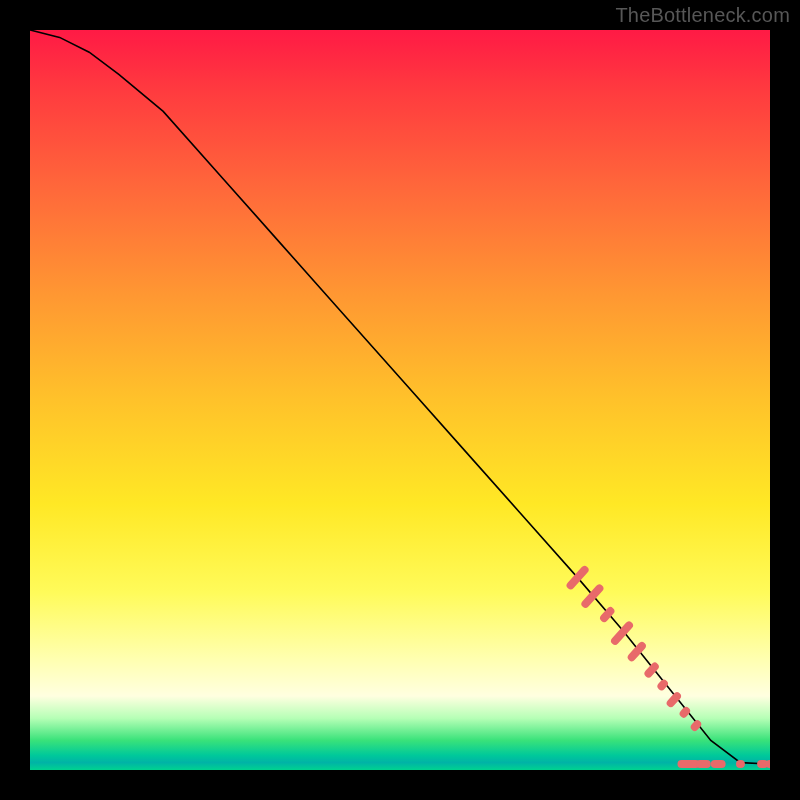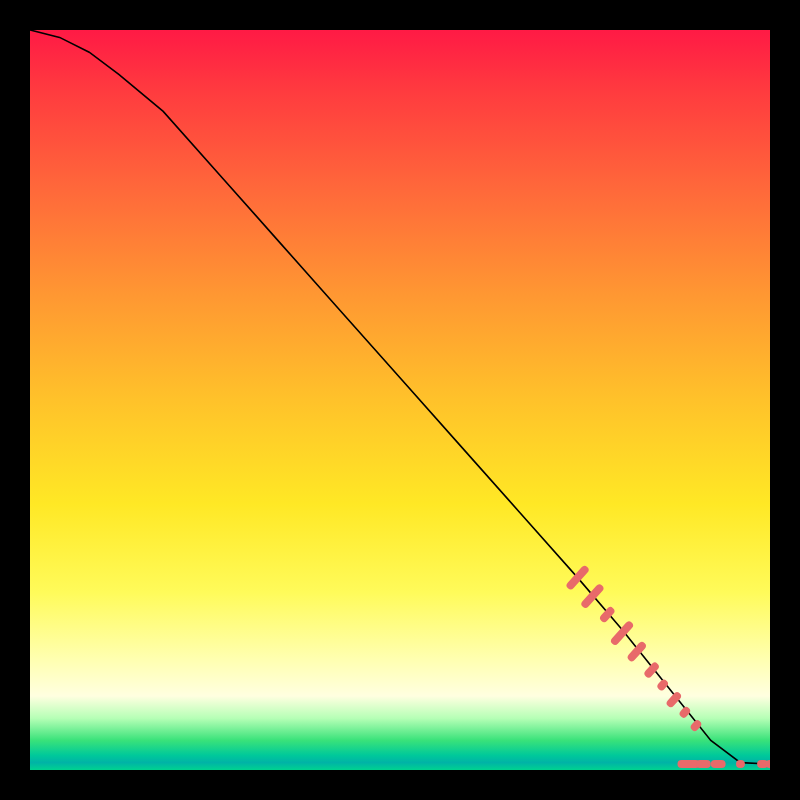--- a/index.html
+++ b/index.html
@@ -70,20 +70,21 @@
   }
   .marker {
     fill: #e86a6a;
     stroke: none;
   }
 </style>
 </head>
 <body>
 
 <div class="stage">
+  <div class="watermark">TheBottleneck.com</div>
 
   <div class="plot">
     <div class="gradient"></div>
     <svg class="overlay" viewBox="0 0 740 740" preserveAspectRatio="none">
       <path id="curve-path" class="curve" d="M0.0 0.0 L29.6 7.4 L59.2 22.2 L88.8 44.4 L133.2 81.4 L192.4 148.0 L251.6 214.6 L310.8 281.2 L370.0 347.8 L429.2 414.4 L488.4 481.0 L547.6 547.6 L592.0 599.4 L621.6 636.4 L651.2 673.4 L680.8 710.4 L710.4 732.6 L740.0 734.1 "></path>
       <g id="markers-curve">
           <rect x="-14.4" y="-4.0" width="28.8" height="8" rx="4" ry="4" class="marker" transform="translate(547.6 547.6) rotate(-48)"></rect>
           <rect x="-14.4" y="-4.0" width="28.8" height="8" rx="4" ry="4" class="marker" transform="translate(562.4 566.1) rotate(-48)"></rect>
           <rect x="-8.6" y="-4.0" width="17.3" height="8" rx="4" ry="4" class="marker" transform="translate(577.2 584.6) rotate(-48)"></rect>
           <rect x="-14.4" y="-4.0" width="28.8" height="8" rx="4" ry="4" class="marker" transform="translate(592.0 603.1) rotate(-48)"></rect>

